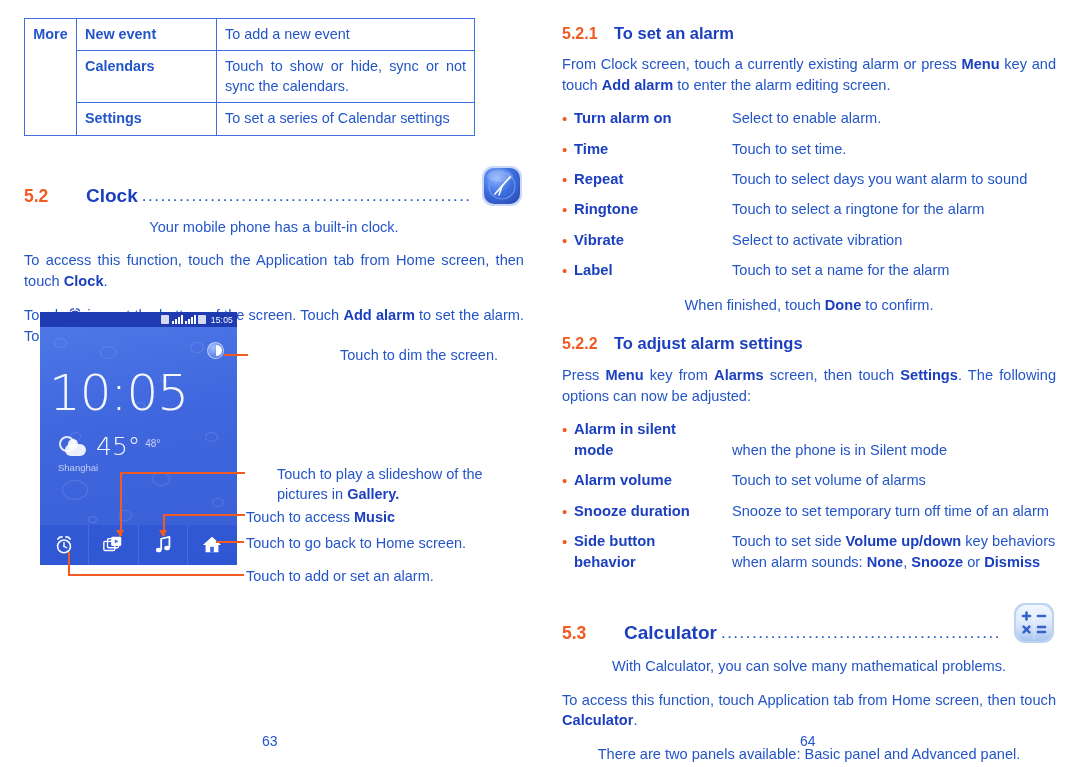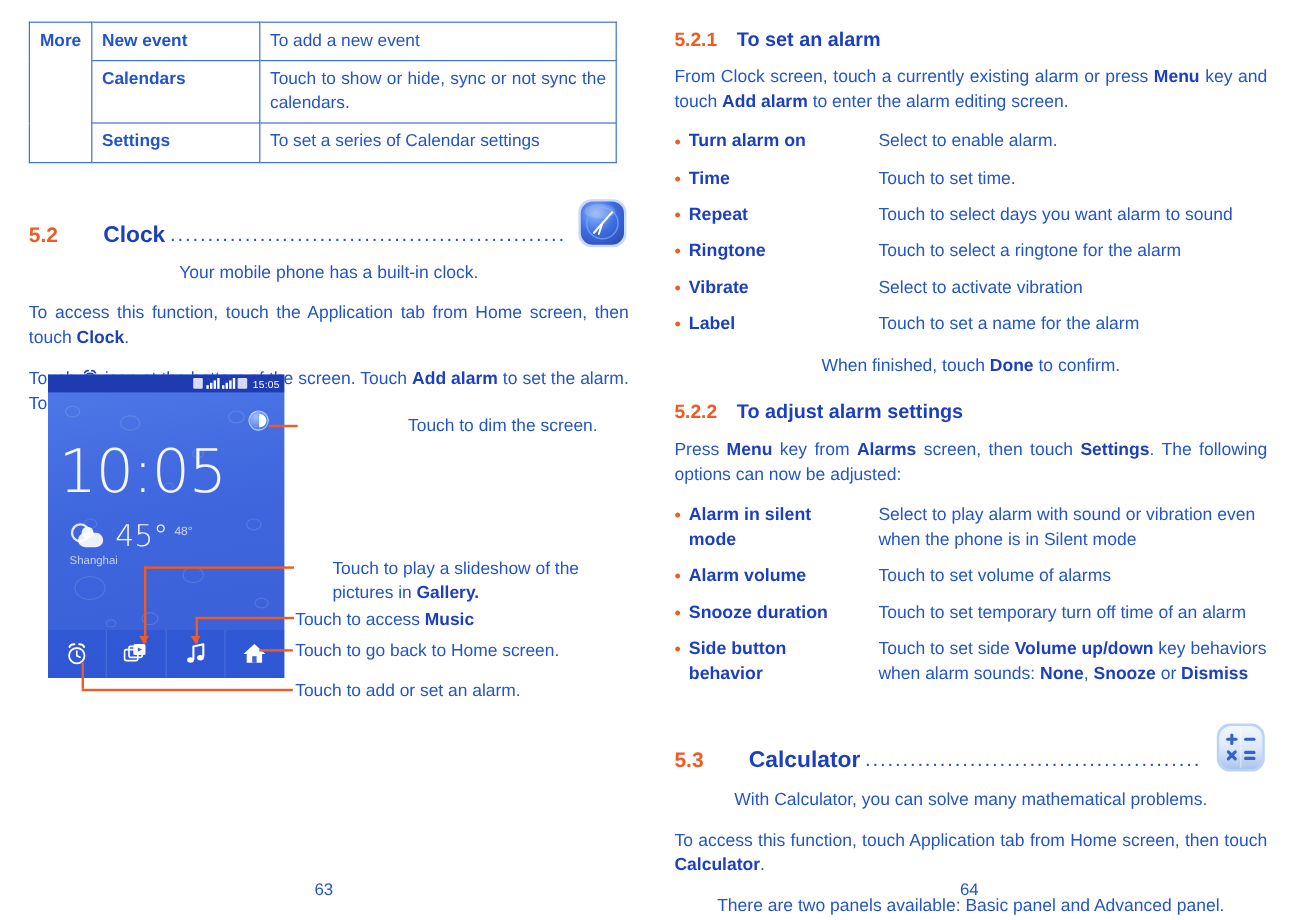--- a/index.html
+++ b/index.html
@@ -33,21 +33,21 @@
     line-height: 1.42;
     text-align: justify;
     margin: 0 0 13px 0;
   }
   .body-text.nojust { text-align: center; }
   b, .b { font-weight: bold; color: #1b3fbf; }
 
   
   table.more-table {
     border-collapse: collapse;
-    width: 490px;
+    width: 451px;
     margin: 0 0 20px 0;
   }
   table.more-table td {
     border: 1.4px solid #3f6fe0;
     padding: 5px 8px 6px 8px;
     color: #2355c9;
     font-size: 14.4px;
     line-height: 1.4;
     vertical-align: top;
   }
@@ -504,33 +504,33 @@
       <span class="sec-num small">5.2.2</span>
       <span class="sec-title small">To adjust alarm settings</span>
     </div>
 
     <p class="body-text"><span>Press </span><b>Menu</b><span> key from </span><b>Alarms</b><span> screen, then touch </span><b>Settings</b><span>. The following options can now be adjusted:</span></p>
 
     <div class="deflist" style="margin-top:12px;">
       <div class="defrow">
         <span class="defbullet">•</span>
         <span class="defterm"><span>Alarm in silent</span><br><span>mode</span></span>
-        <span class="defdesc"><span>Select to play alarm with sound or vibration even</span><br><span>when the phone is in Silent mode</span></span>
+        <span class="defdesc"><br><span>when the phone is in Silent mode</span></span>
       </div>
 
       <div class="defrow">
         <span class="defbullet">•</span>
         <span class="defterm">Alarm volume</span>
         <span class="defdesc">Touch to set volume of alarms</span>
       </div>
 
       <div class="defrow">
         <span class="defbullet">•</span>
         <span class="defterm">Snooze duration</span>
-        <span class="defdesc">Touch to set temporary turn off time of an alarm</span>
+        <span class="defdesc">Snooze to set temporary turn off time of an alarm</span>
       </div>
 
       <div class="defrow">
         <span class="defbullet">•</span>
         <span class="defterm"><span>Side button</span><br><span>behavior</span></span>
         <span class="defdesc"><span>Touch to set side </span><b>Volume up/down</b><span> key behaviors</span><br><span>when alarm sounds: </span><b>None</b><span>, </span><b>Snooze</b><span> or </span><b>Dismiss</b></span>
       </div>
     </div>
 
     <div class="sec-head" style="margin-top:22px;margin-bottom:12px;">

